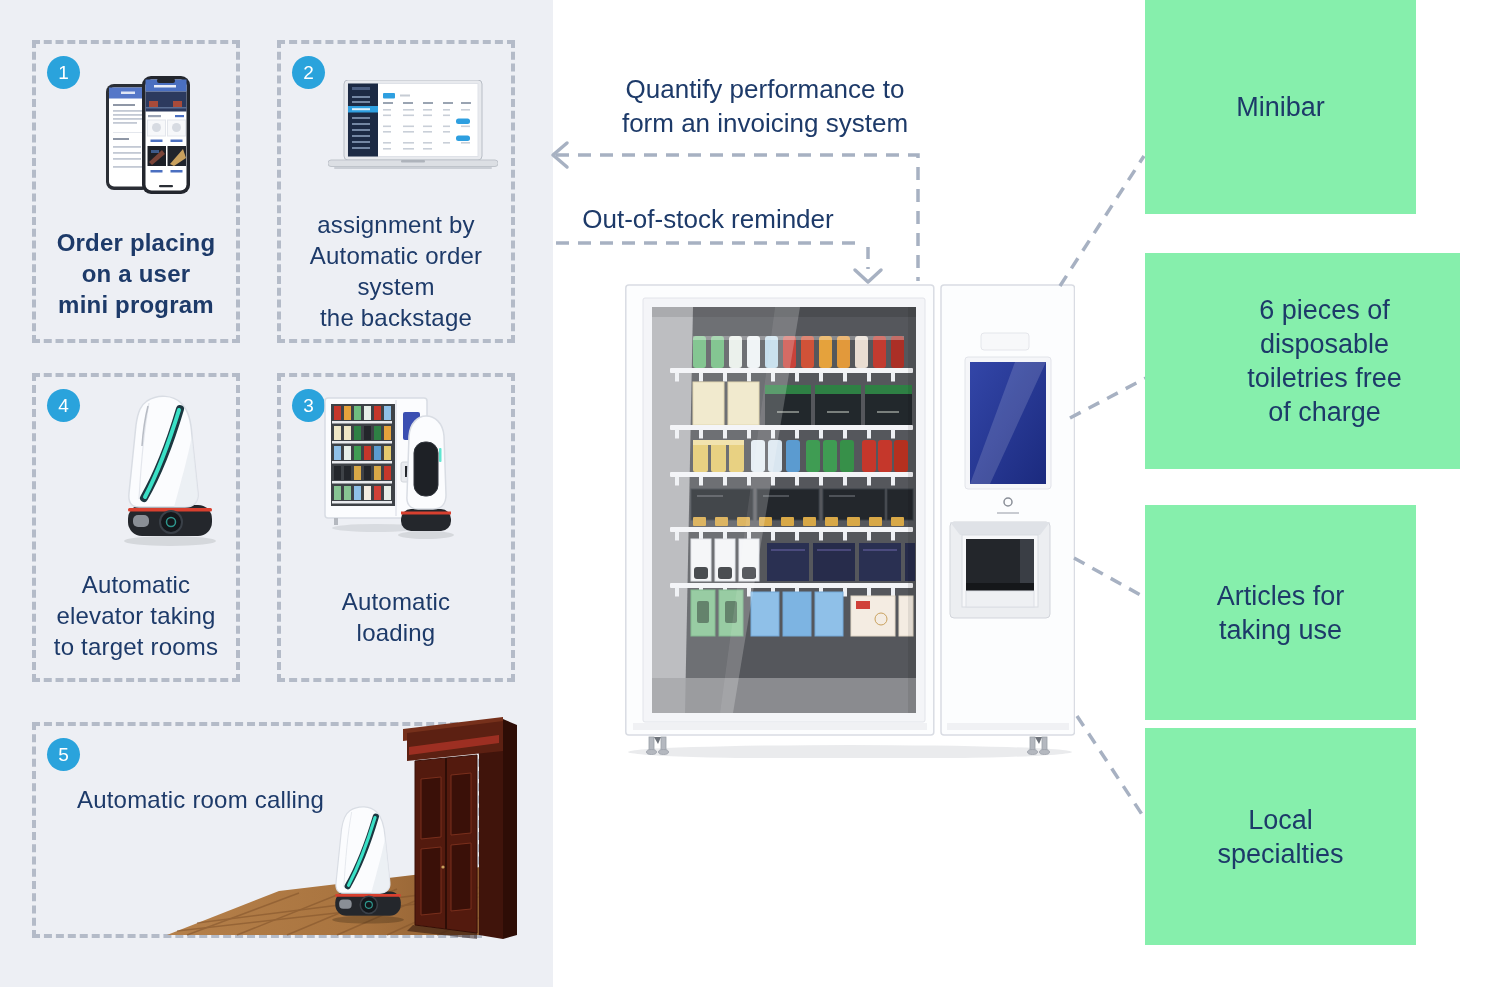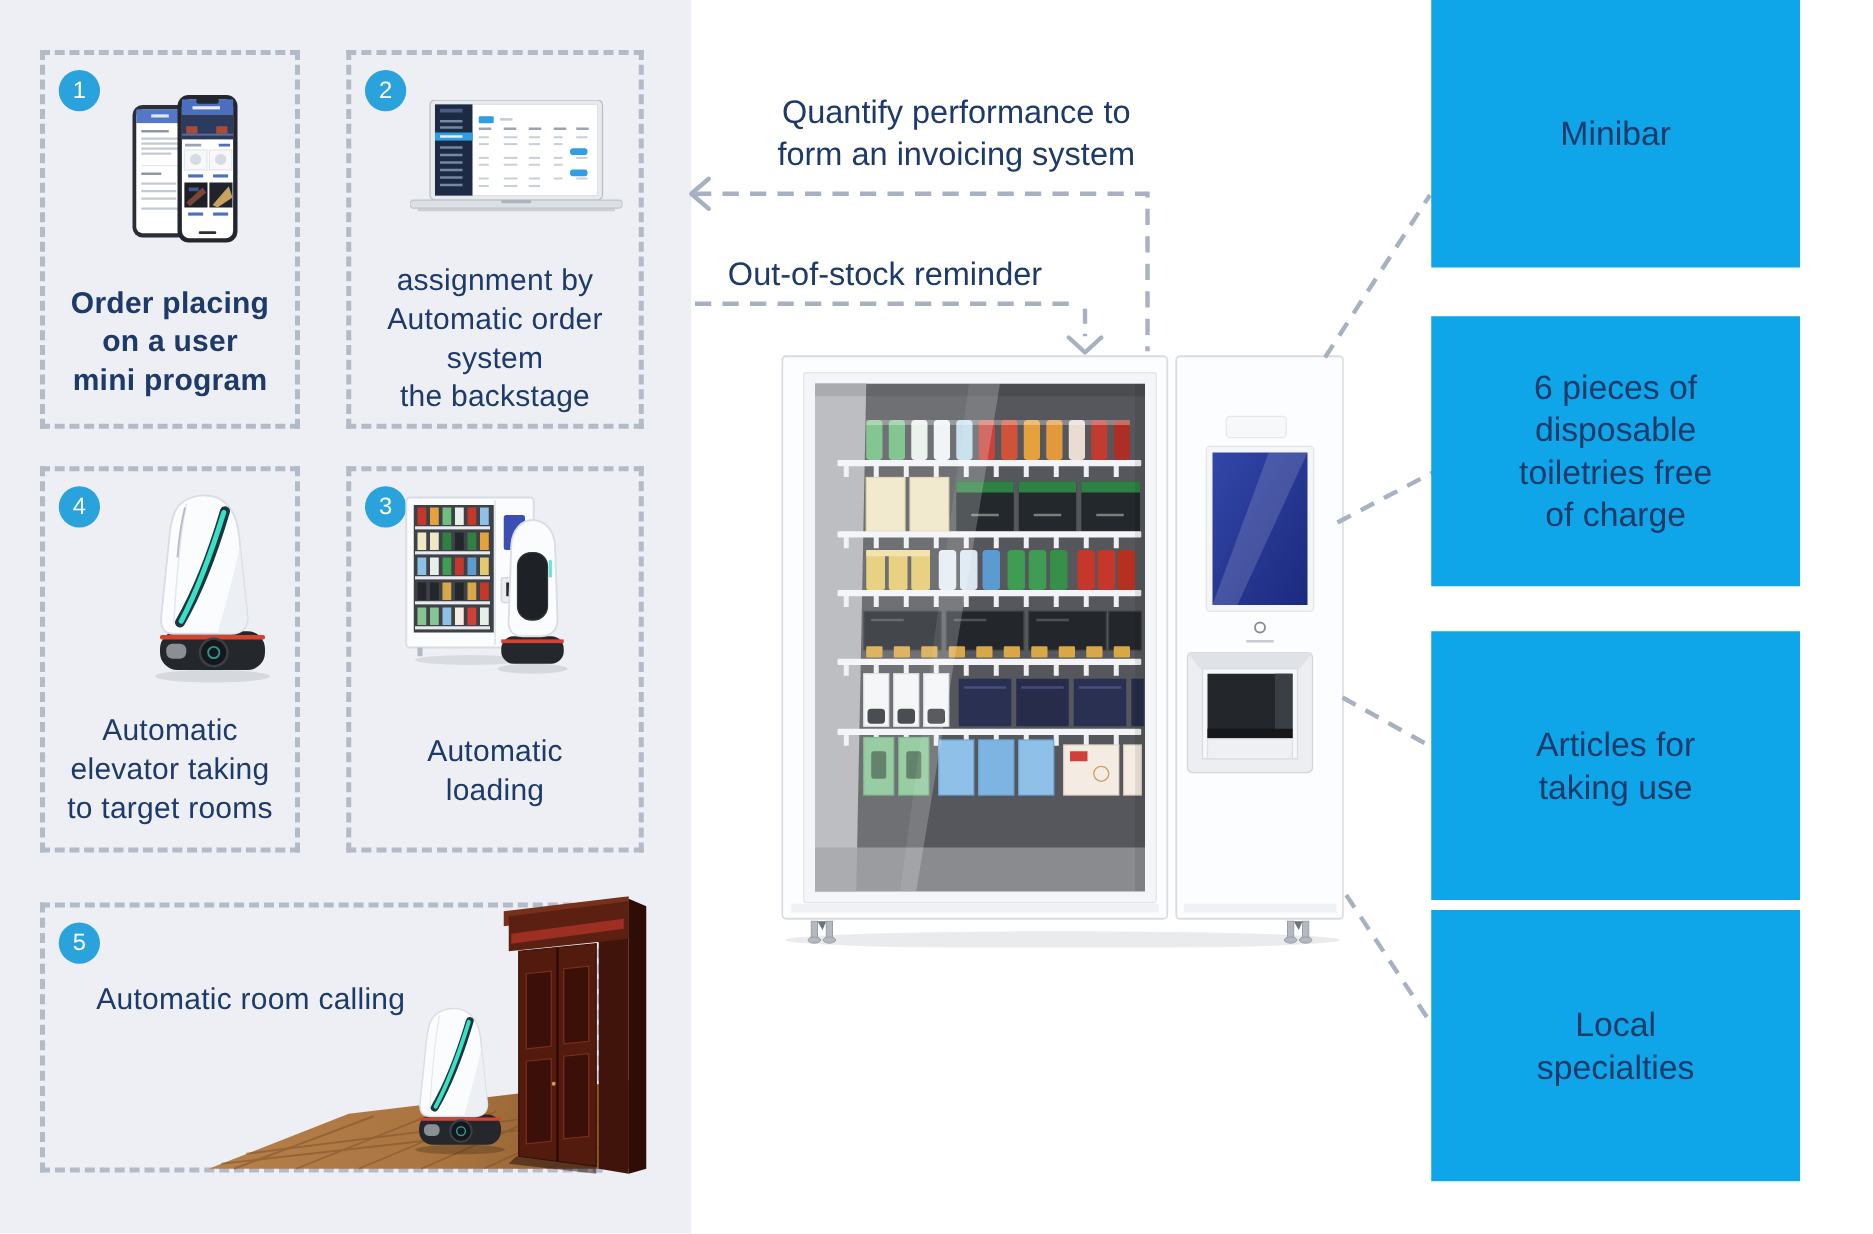--- a/index.html
+++ b/index.html
@@ -8,21 +8,21 @@
   .left-panel{position:absolute;left:0;top:0;width:553px;height:987px;background:#edeff4;}
   .step-card{position:absolute;border:4px dashed #b4bbc8;box-sizing:border-box;}
   .badge{position:absolute;left:11px;top:12px;width:33px;height:33px;border-radius:50%;
     background:#2aa3dc;color:#fff;display:flex;align-items:center;justify-content:center;
     font-size:19px;font-weight:500;}
   .caption{position:absolute;left:0;right:0;text-align:center;font-size:24px;line-height:31px;
     letter-spacing:.2px;color:#1d3a69;}
   .caption.left{text-align:left;right:auto;margin-left:16px;}
   .card-img{position:absolute;}
   .callout{position:absolute;text-align:center;font-size:26px;line-height:34px;color:#1d3a69;}
-  .feature-box{position:absolute;left:1145px;width:295px;background:#0ea5e9;
+  .feature-box{position:absolute;left:1145px;width:271px;background:#86efac;
     display:flex;flex-direction:column;align-items:center;justify-content:center;
     text-align:center;font-size:27px;line-height:34px;color:#1d3a69;}
   .overlay{position:absolute;left:0;top:0;pointer-events:none;}
 </style>
 </head>
 <body>
 
 <div class="canvas">
 
   <div class="left-panel"></div>
@@ -499,21 +499,21 @@
       <path d="M1060,286 L1144,156" stroke-dasharray="12 9"></path>
       <path d="M1070,418 L1146,378" stroke-dasharray="12 9"></path>
       <path d="M1074,558 L1146,598" stroke-dasharray="12 9"></path>
       <path d="M1077,716 L1143,816" stroke-dasharray="12 9"></path>
     </g>
   </svg>
 
   <div class="feature-box" style="top:0px;height:214px;">
     <div>Minibar</div>
   </div>
-  <div class="feature-box" style="top:253px;height:216px;">
+  <div class="feature-box" style="top:253px;height:216px;padding-left:44px;">
     <div>6 pieces of</div>
     <div>disposable</div>
     <div>toiletries free</div>
     <div>of charge</div>
   </div>
   <div class="feature-box" style="top:505px;height:215px;">
     <div>Articles for</div>
     <div>taking use</div>
   </div>
   <div class="feature-box" style="top:728px;height:217px;">

